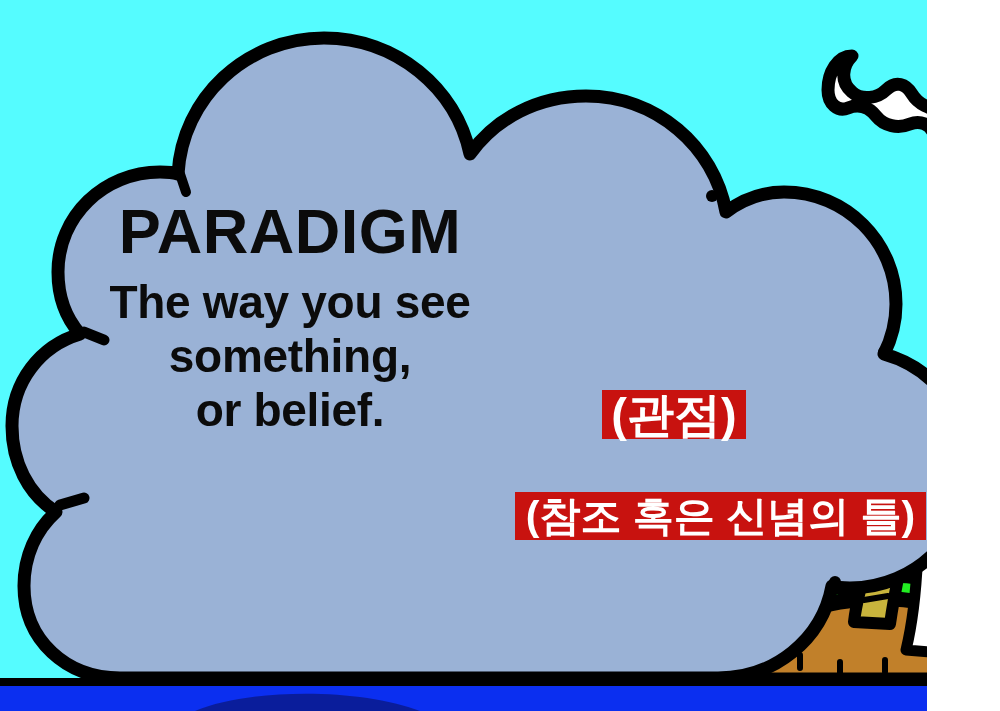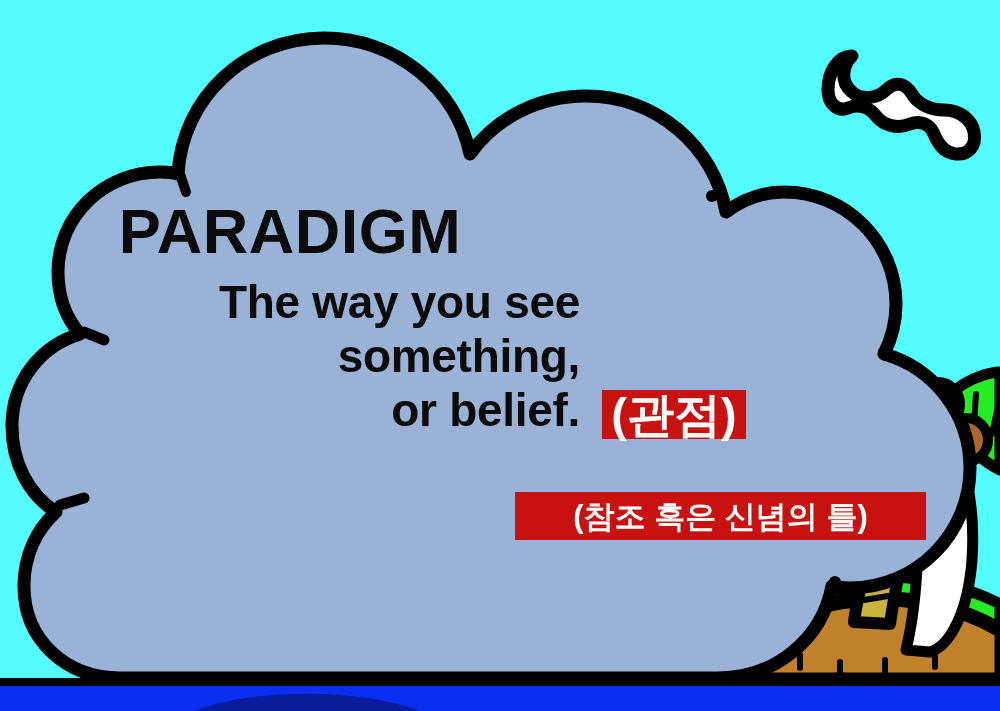--- a/index.html
+++ b/index.html
@@ -2,25 +2,26 @@
 <html><head>
 <meta charset="utf-8">
 <style>
   html, body {
     margin: 0;
     padding: 0;
     background: #ffffff;
   }
   #stage {
     position: relative;
-    width: 1000px;
+    width: 907px;
     height: 711px;
     overflow: hidden;
     background: #fca5a5;
     font-family: "Liberation Sans", sans-serif;
+    padding-left: 20px;
   }
   #artboard {
     position: absolute;
     inset: 0;
     width: 1000px;
     height: 711px;
   }
   .svg-layer {
     position: absolute;
     left: 0;
@@ -48,21 +49,21 @@
     font-weight: bold;
     color: #0b0b0b;
     letter-spacing: 0.5px;
     line-height: 1;
   }
   .body-block {
     position: absolute;
     left: 0;
     top: 275px;
     width: 580px;
-    text-align: right;
+    text-align: center;
     font-size: 46px;
     font-weight: bold;
     color: #0b0b0b;
     line-height: 54px;
     letter-spacing: -0.3px;
   }
   .body-block .ln {
     display: block;
     white-space: nowrap;
   }
@@ -75,21 +76,21 @@
     font-weight: bold;
     display: flex;
     align-items: center;
     justify-content: center;
     white-space: nowrap;
     line-height: 1;
     pointer-events: auto;
   }
   #kbox-1 { left: 550px; top: 322px; width: 356px; height: 51px; font-size: 41px; }
   #kbox-2 { left: 602px; top: 390px; width: 144px; height: 49px; font-size: 47px; }
-  #kbox-3 { left: 515px; top: 492px; width: 411px; height: 48px; font-size: 31px; text-align: right; }
+  #kbox-3 { left: 515px; top: 492px; width: 411px; height: 48px; font-size: 41px; text-align: right; }
 </style>
 </head>
 <body>
 
 <div id="stage">
   <div id="artboard">
 
     <svg class="svg-layer" viewBox="0 0 1000 711" xmlns="http://www.w3.org/2000/svg">
 
       <rect x="0" y="0" width="1000" height="711" fill="#55fcff"></rect>

